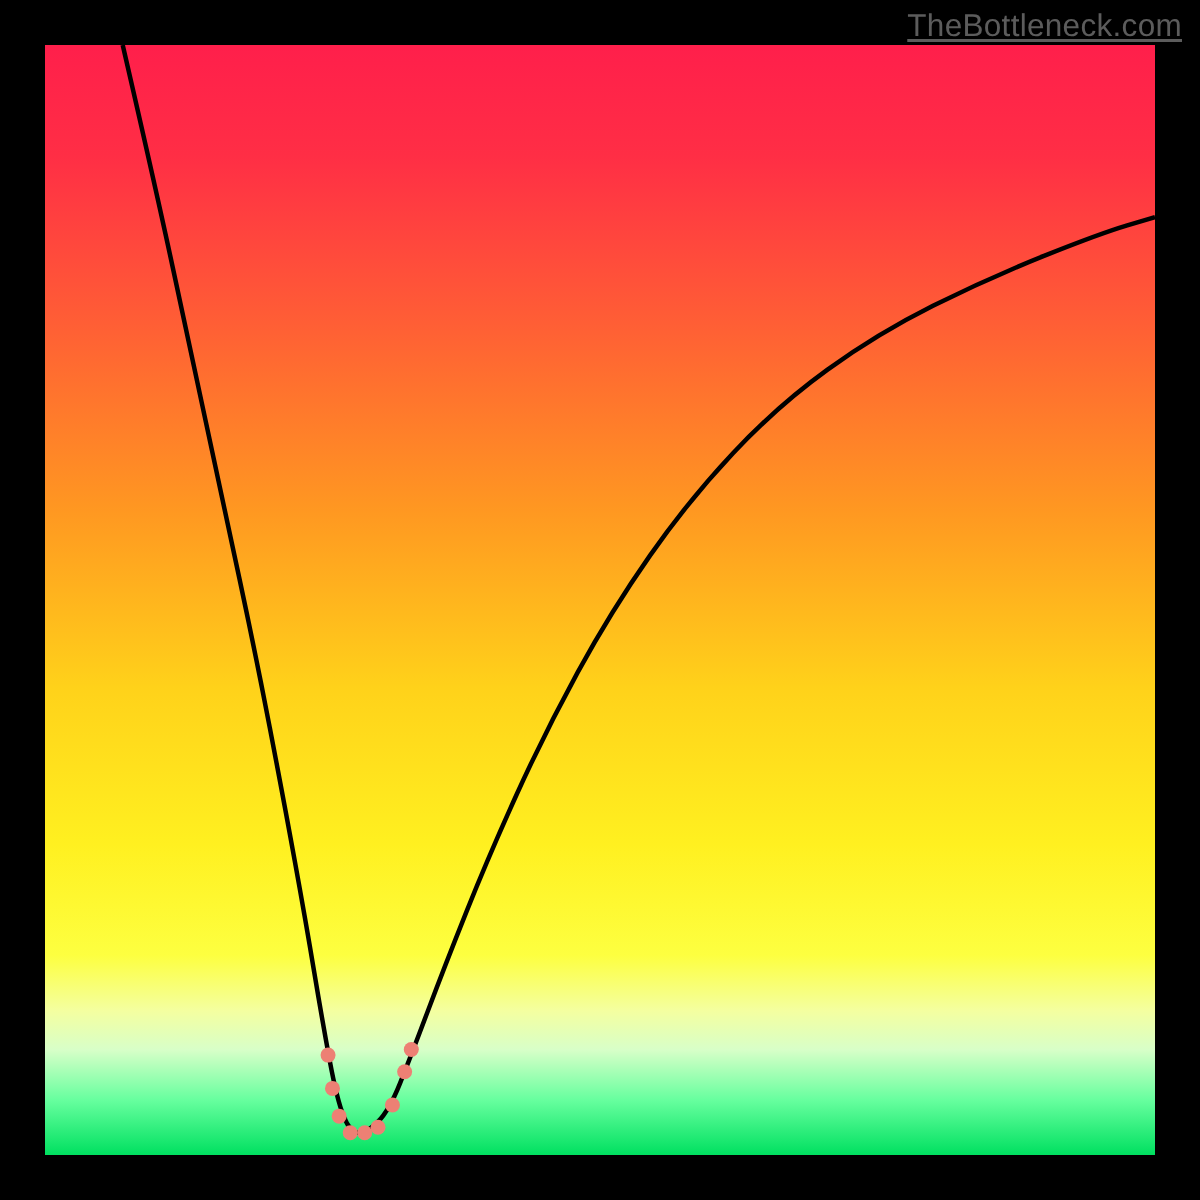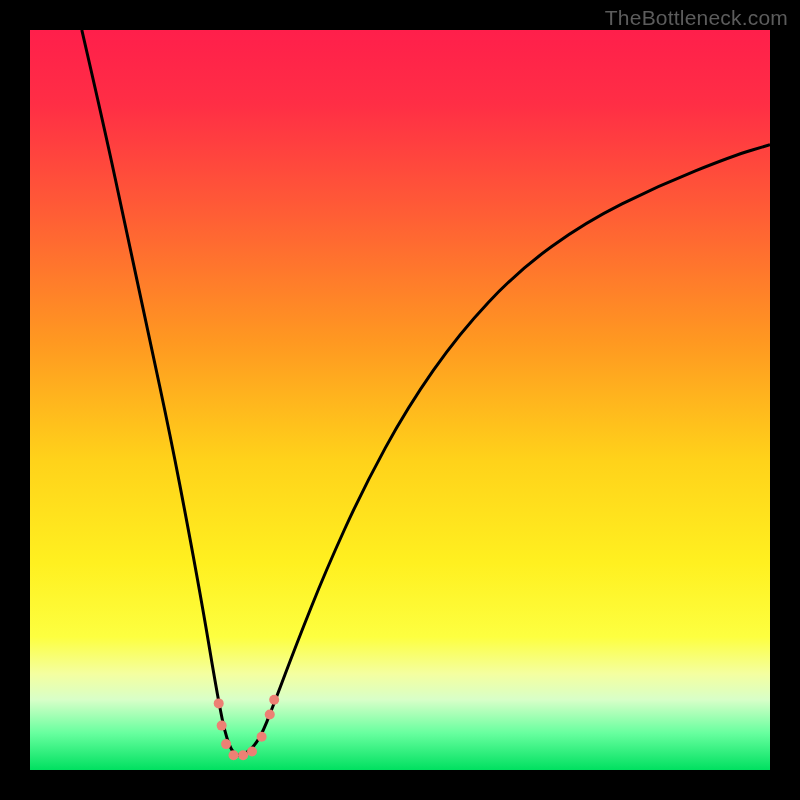--- a/index.html
+++ b/index.html
@@ -34,20 +34,21 @@
     height: 100%;
   }
   .watermark {
     position: absolute;
     top: 6px;
     right: 12px;
     font-size: 21px;
     font-weight: 500;
     color: #5c5c5c;
     letter-spacing: 0.2px;
+    text-decoration: underline;
   }
   svg.curve {
     position: absolute;
     left: 0; top: 0;
     width: 100%;
     height: 100%;
   }
 </style>
 </head>
 <body>

